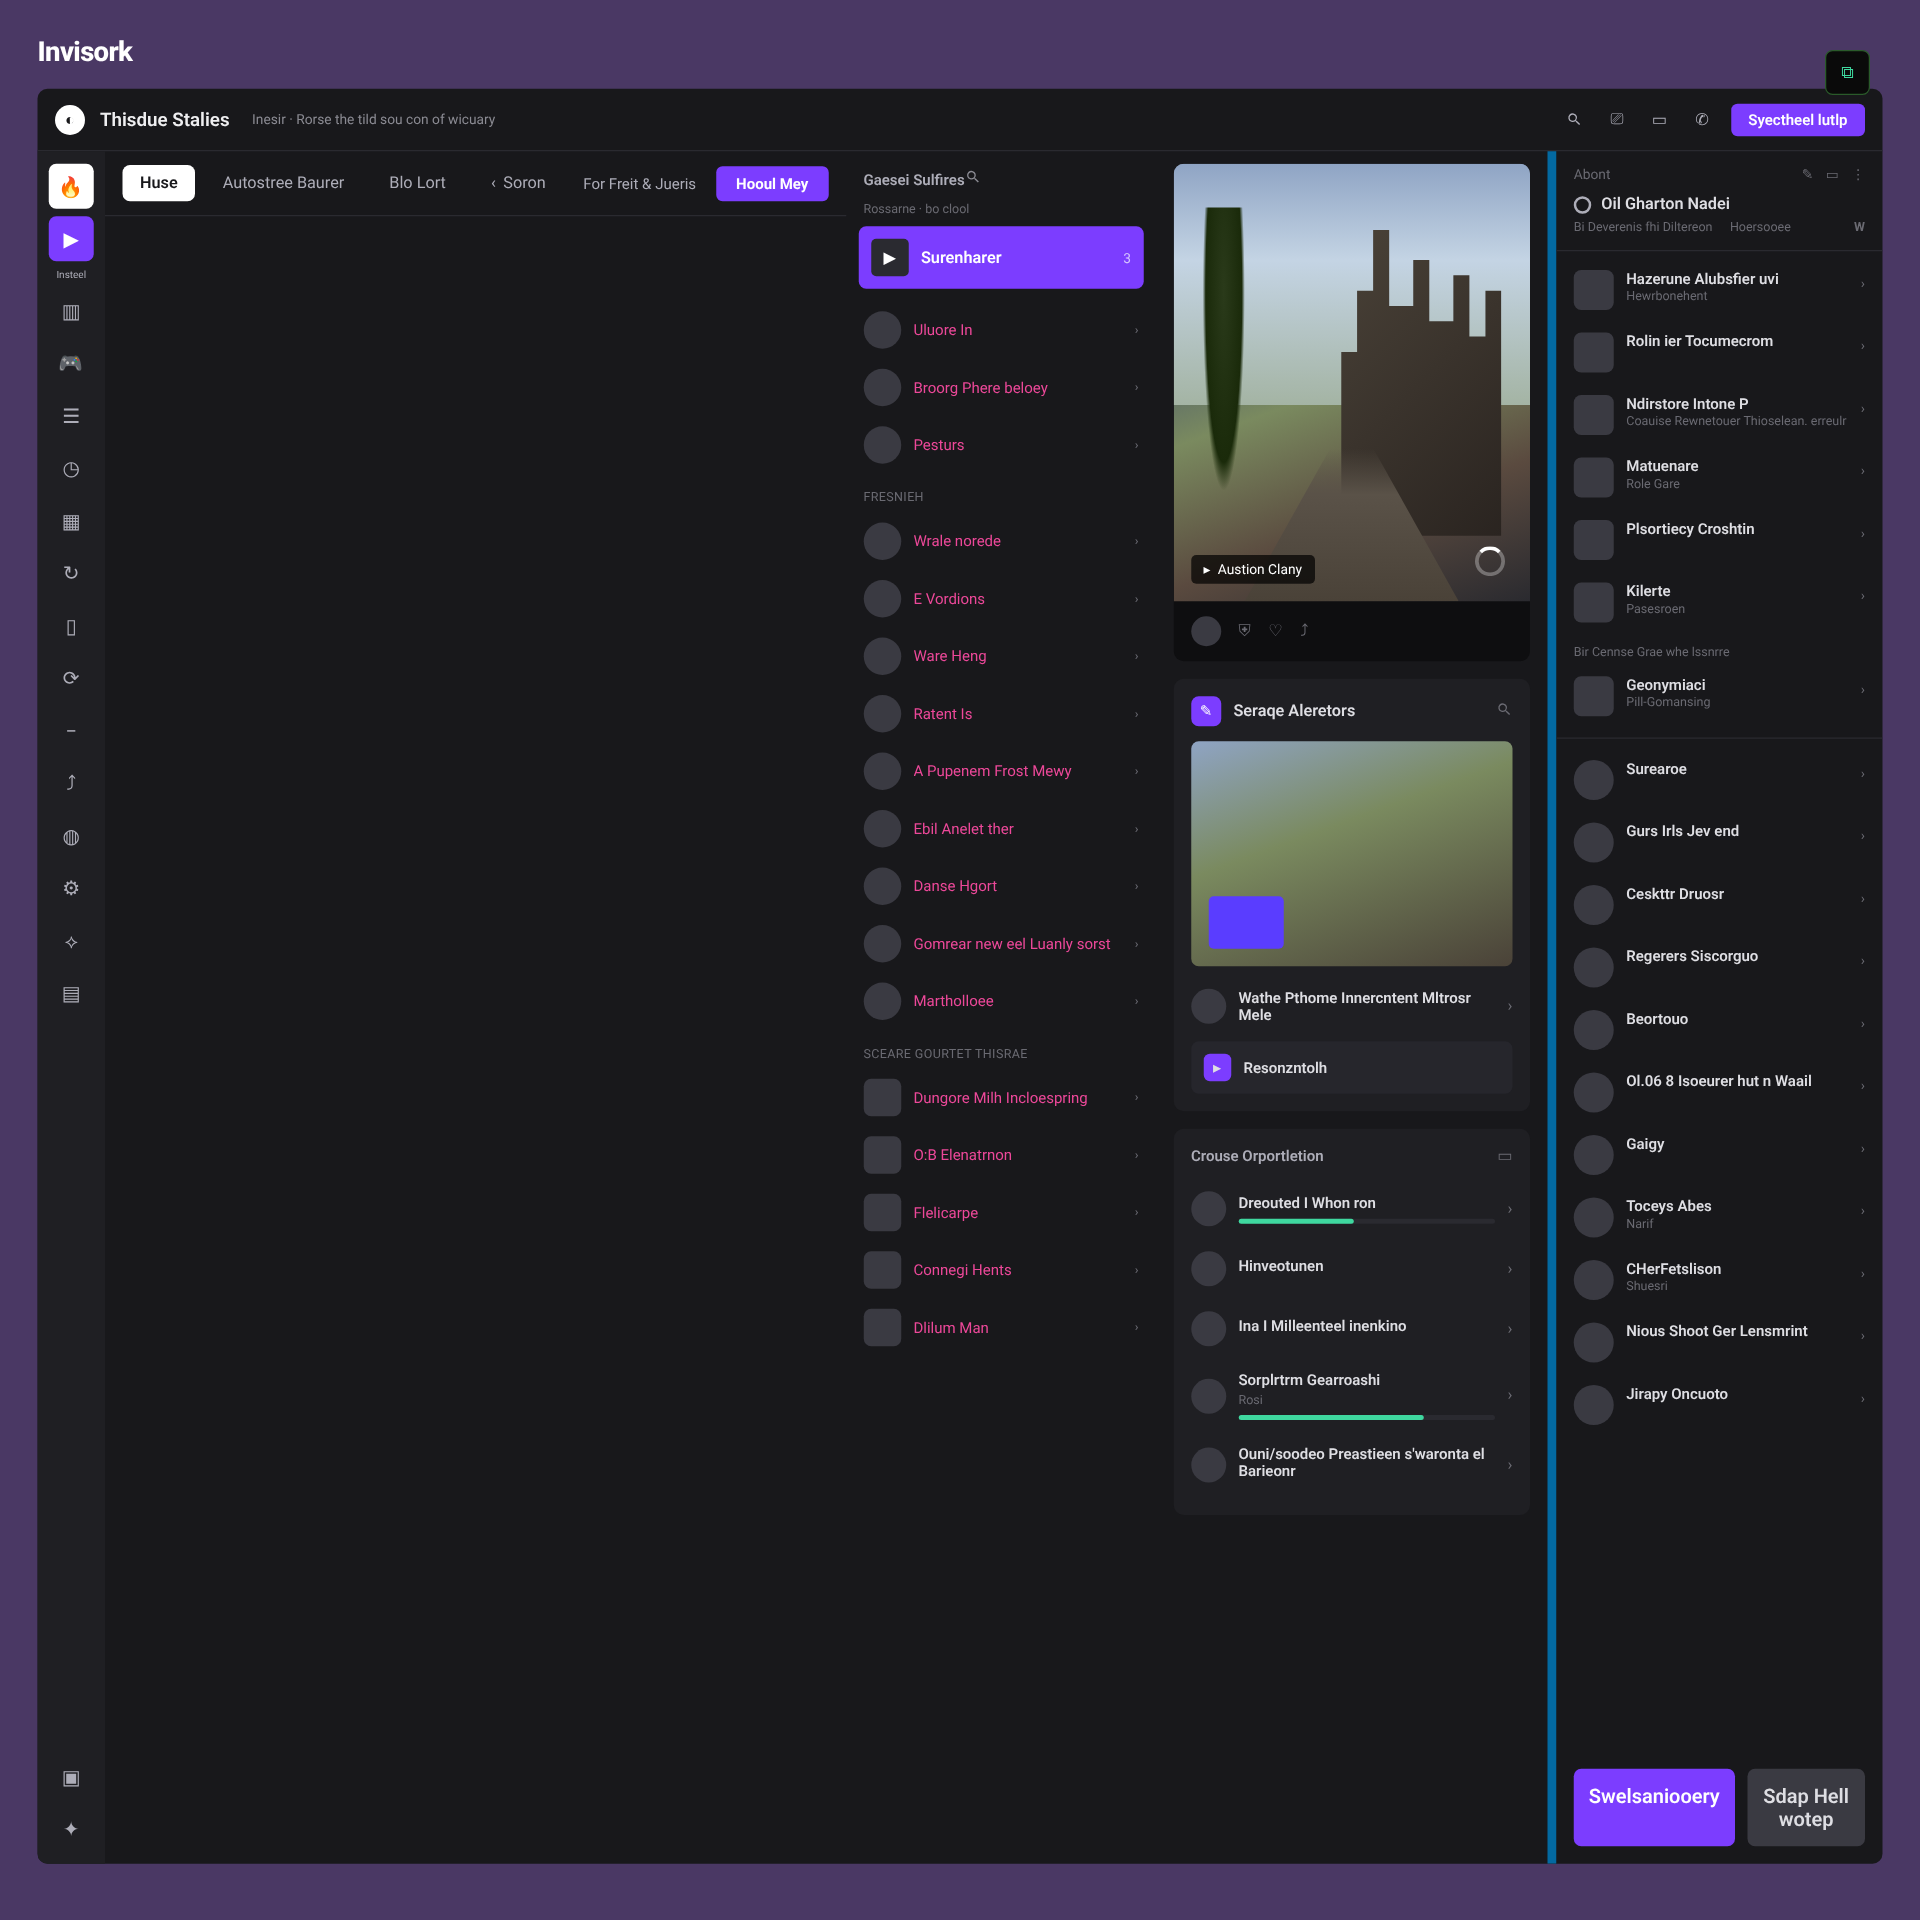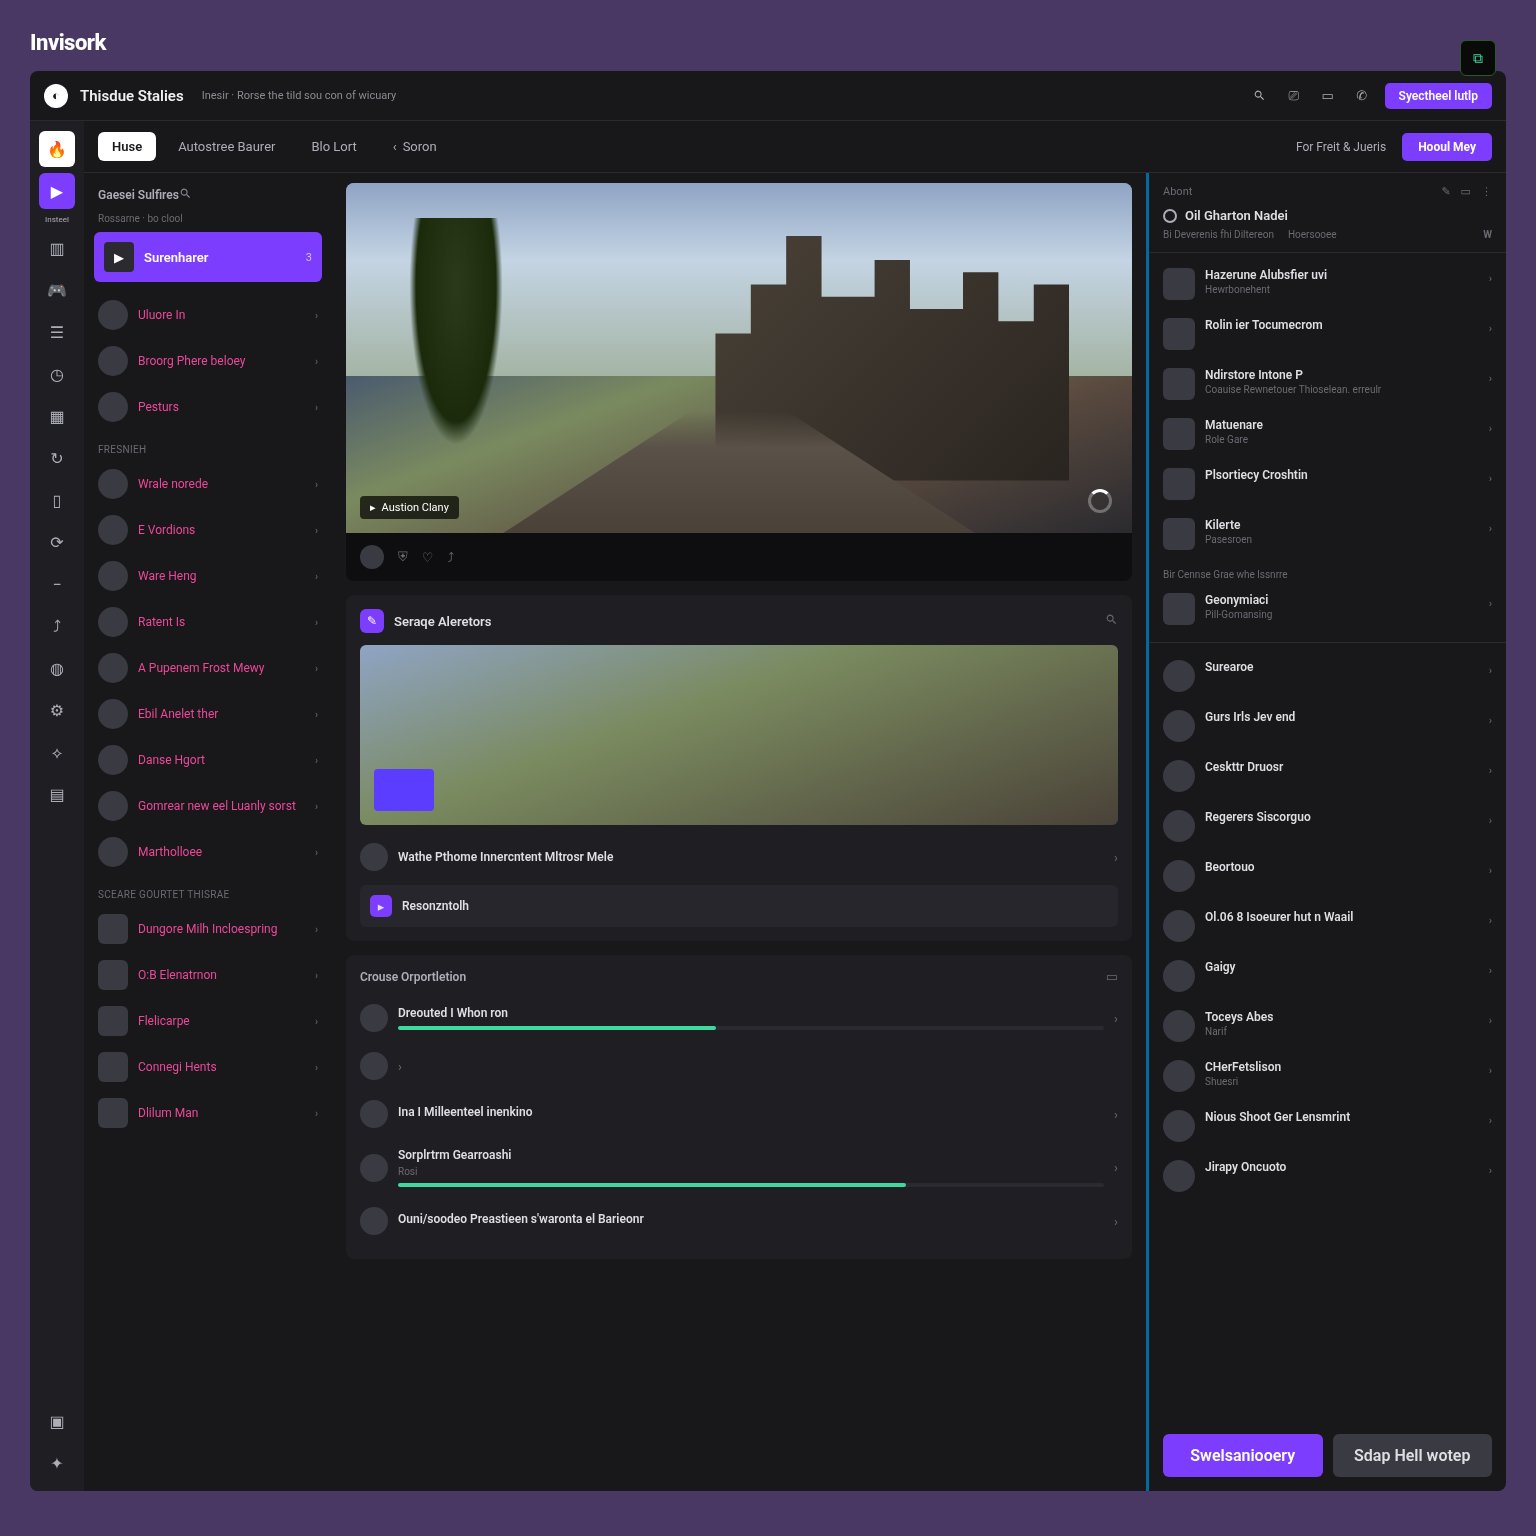--- a/index.html
+++ b/index.html
@@ -13,21 +13,21 @@
 .tb-sub{color:#8a8a92;font-size:11px;margin-left:6px}
 .tb-spacer{flex:1}
 .tb-ico{width:22px;height:22px;display:flex;align-items:center;justify-content:center;color:#adadb8;border-radius:4px}
 .tb-btn{background:#7c3dff;color:#fff;padding:6px 14px;border-radius:5px;font-weight:600;font-size:12px}
 .body{flex:1;display:flex;min-height:0}
 .rail{width:54px;background:#1f1f23;display:flex;flex-direction:column;align-items:center;padding:10px 0;gap:6px}
 .rail-item{width:36px;height:36px;border-radius:6px;display:flex;align-items:center;justify-content:center;color:#adadb8;font-size:16px}
 .rail-item.active{background:#7c3dff;color:#fff}
 .rail-item.fire{background:#fff;color:#18181b;border-radius:6px}
 .rail .spacer{flex:1}
-.main{flex:1;display:flex;flex-direction:column;min-width:0}
+.main{flex:1;display:flex;flex-direction:row;min-width:0}
 .tabs{height:52px;display:flex;align-items:center;padding:0 14px;gap:8px;border-bottom:1px solid #2a2a30}
 .tab{padding:7px 14px;border-radius:6px;color:#adadb8;font-size:13px;display:flex;align-items:center;gap:6px}
 .tab.active{background:#fff;color:#18181b;font-weight:600}
 .tabs-spacer{flex:1}
 .tabs-link{color:#adadb8;font-size:12px;margin-right:8px}
 .tabs-btn{background:#7c3dff;color:#fff;padding:7px 16px;border-radius:5px;font-weight:700;font-size:12px}
 .content{flex:1;display:flex;min-height:0}
 .left{width:248px;display:flex;flex-direction:column;padding:10px 0;overflow:hidden}
 .l-head{display:flex;align-items:center;justify-content:flex-start;padding:4px 14px 10px}
 .l-head .t{font-size:12px;color:#adadb8;font-weight:600}
@@ -75,21 +75,21 @@
 .prog-head{display:flex;align-items:center;justify-content:space-between;margin-bottom:10px}
 .prog-head .t{font-size:12px;color:#adadb8;font-weight:600}
 .prog-row{display:flex;align-items:center;gap:10px;padding:10px 0}
 .prog-row .av{width:28px;height:28px;border-radius:50%;background:#3a3a42;flex-shrink:0}
 .prog-row .body{flex:1;display:block}
 .prog-row .nm{font-size:12px;font-weight:600;margin-bottom:4px}
 .prog-row .sub{font-size:10px;color:#6a6a72}
 .prog-row .bar{height:4px;background:#2a2a30;border-radius:2px;margin-top:6px;position:relative}
 .prog-row .fill{position:absolute;left:0;top:0;height:100%;background:#3fd89f;border-radius:2px}
 .prog-row .chev{color:#6a6a72}
-.right{width:360px;border-left:3px solid #0369a1;display:flex;flex-direction:column;overflow:hidden}
+.right{width:268px;border-left:7px solid #0369a1;display:flex;flex-direction:column;overflow:hidden}
 .r-top{padding:12px 14px;border-bottom:1px solid #2a2a30}
 .r-top-head{display:flex;align-items:center;justify-content:space-between;margin-bottom:10px;font-size:11px;color:#6a6a72}
 .r-top-head .ico{display:flex;gap:10px}
 .r-title{display:flex;align-items:center;gap:8px;margin-bottom:4px}
 .r-title .dot{width:14px;height:14px;border-radius:50%;border:2px solid #adadb8}
 .r-title .t{font-weight:600;font-size:13px}
 .r-tabs{display:flex;gap:14px;font-size:10px;color:#6a6a72;margin-top:6px}
 .r-list{flex:1;overflow:hidden;padding:6px 0}
 .r-item{display:flex;align-items:flex-start;gap:10px;padding:9px 14px}
 .r-item .av{width:32px;height:32px;border-radius:6px;background:#3a3a42;flex-shrink:0}
@@ -366,20 +366,24 @@
       <div class="nm">Dreouted I Whon ron</div>
 
       <div class="bar">
                         <div class="fill" style="width:45%"></div>
                       </div>
     </div>
     <span class="chev">›</span>
   </div>
   <div class="prog-row">
     <div class="av"></div>
+    <div class="body">
+      <div class="nm">Hinveotunen</div>
+
+    </div>
     <span class="chev">›</span>
   </div>
   <div class="prog-row">
     <div class="av"></div>
     <div class="body">
       <div class="nm">Ina I Milleenteel inenkino</div>
 
     </div>
     <span class="chev">›</span>
   </div>

